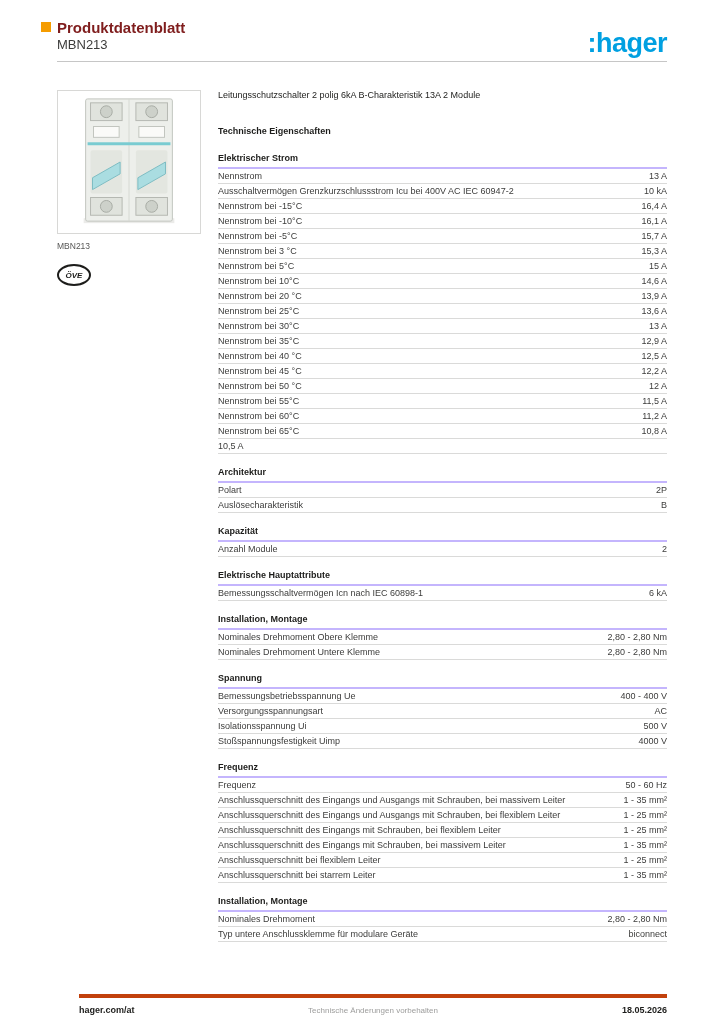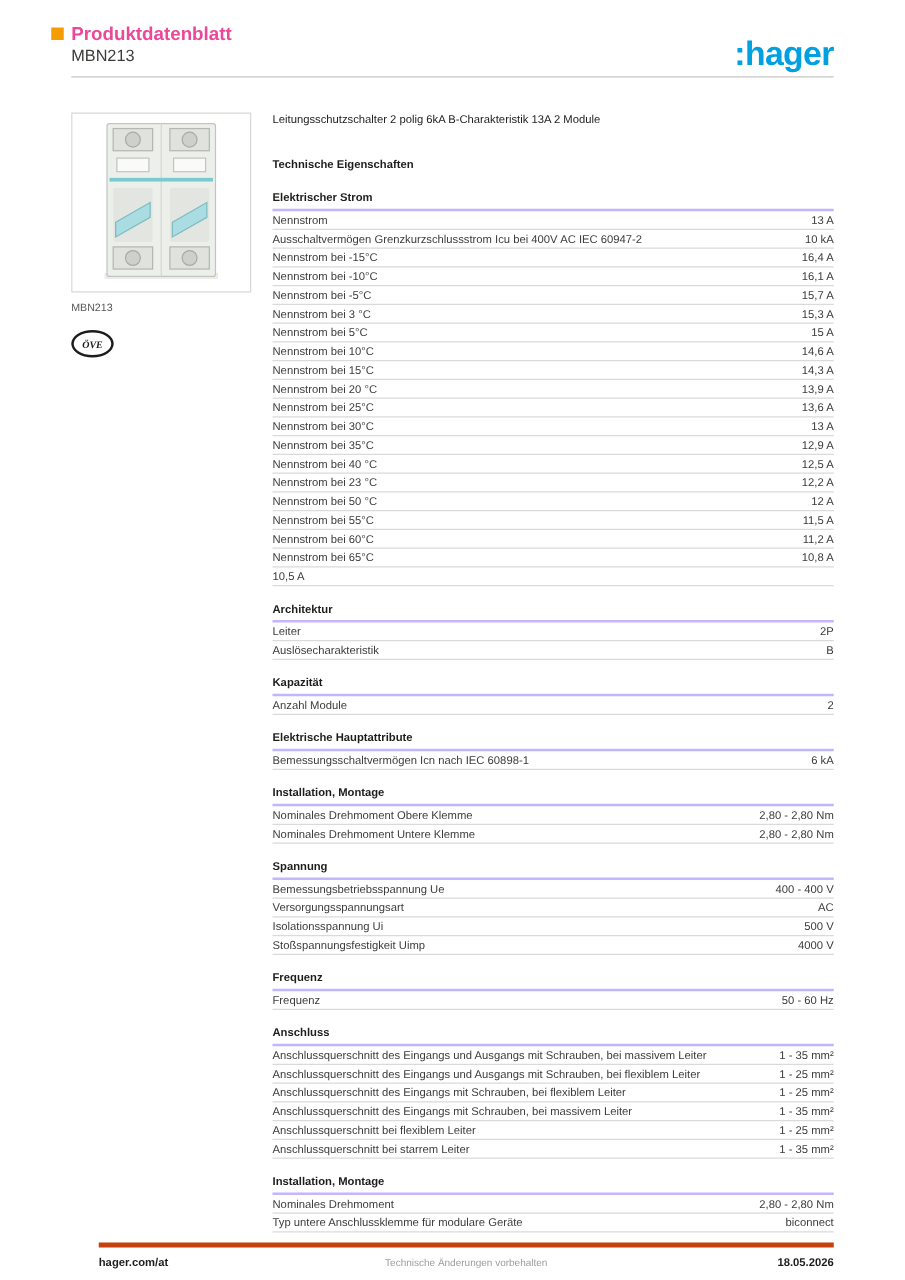--- a/index.html
+++ b/index.html
@@ -10,35 +10,35 @@
     color:#3c3c3b;
     position:relative;
     overflow:hidden;
   }
   .page { position:absolute; inset:0; background:#fff; }
 
   
   .header { position:absolute; top:19px; left:41px; right:57px; height:42px; }
   .brand-square { position:absolute; left:0; top:3px; width:10px; height:10px; background:#F59C00; }
   .header-titles { margin-left:16px; }
-  .doc-title { font-size:15px; font-weight:bold; color:#ec4899; line-height:17px; }
+  .doc-title { font-size:15px; font-weight:bold; color:#7f1d1d; line-height:17px; }
   .doc-code  { font-size:13px; color:#3c3c3b; line-height:16px; margin-top:1px; }
   .logo { position:absolute; right:0; top:10px; font-size:27px; font-weight:bold;
           color:#00A0E1; letter-spacing:-0.5px; line-height:28px; }
   .header-rule { position:absolute; top:61px; left:57px; right:57px; height:0; border-top:1px solid #c6c6c6; }
 
   
   .main { position:absolute; top:90px; left:57px; right:57px; display:flex; gap:17px; }
   .left-col { width:144px; flex:none; }
   .product-image { width:144px; height:144px; border:1px solid #d8d8d6; background:#fff; }
   .product-image svg { display:block; }
   .image-caption { font-size:8.5px; color:#575756; margin-top:7px; }
   .cert-badge { margin-top:13px; width:34px; height:22px; border:2px solid #1d1d1b; border-radius:50%;
                 display:flex; align-items:center; justify-content:center;
-                font-size:8px; font-weight:bold; font-style:italic; color:#1d1d1b;font-family:Liberation Serif, serif; }
+                font-size:8px; font-weight:bold; font-style:italic; color:#1d1d1b; }
 
   
   .specs { flex:1; min-width:0; font-size:9px; }
   .spec-title { font-weight:normal; color:#1d1d1b; line-height:11px; margin-bottom:25px; }
   .spec-subtitle { font-weight:bold; color:#1d1d1b; line-height:11px; margin-bottom:14px; }
   .spec-heading { font-weight:bold; color:#1d1d1b; border-bottom:2px solid #c4b5fd;
                   padding:2px 0 3px; margin-top:11px; line-height:11px; }
   .spec-heading:first-child { margin-top:0; }
   .spec-row { display:flex; justify-content:space-between; gap:28px;
               border-bottom:1px solid #dadad9; padding:2px 0; line-height:10px; }
@@ -131,45 +131,41 @@
           </div>
           <div class="spec-row">
             <span class="label">Nennstrom bei 5°C</span>
             <span class="value">15 A</span>
           </div>
           <div class="spec-row">
             <span class="label">Nennstrom bei 10°C</span>
             <span class="value">14,6 A</span>
           </div>
           <div class="spec-row">
-            <span class="label">Nennstrom bei 15°C</span>
-            <span class="value">14,3 A</span>
-          </div>
-          <div class="spec-row">
             <span class="label">Nennstrom bei 20 °C</span>
             <span class="value">13,9 A</span>
           </div>
           <div class="spec-row">
             <span class="label">Nennstrom bei 25°C</span>
             <span class="value">13,6 A</span>
           </div>
           <div class="spec-row">
             <span class="label">Nennstrom bei 30°C</span>
             <span class="value">13 A</span>
           </div>
           <div class="spec-row">
             <span class="label">Nennstrom bei 35°C</span>
             <span class="value">12,9 A</span>
           </div>
           <div class="spec-row">
             <span class="label">Nennstrom bei 40 °C</span>
             <span class="value">12,5 A</span>
           </div>
           <div class="spec-row">
-            <span class="label">Nennstrom bei 23 °C</span>
+            <span class="label">Nennstrom bei 45 °C</span>
             <span class="value">12,2 A</span>
           </div>
           <div class="spec-row">
             <span class="label">Nennstrom bei 50 °C</span>
             <span class="value">12 A</span>
           </div>
           <div class="spec-row">
             <span class="label">Nennstrom bei 55°C</span>
             <span class="value">11,5 A</span>
           </div>
@@ -179,21 +175,21 @@
           </div>
           <div class="spec-row">
             <span class="label">Nennstrom bei 65°C</span>
             <span class="value">10,8 A</span>
           </div>
           <div class="spec-row">
             <span class="value">10,5 A</span>
           </div>
           <div class="spec-heading">Architektur</div>
           <div class="spec-row">
-            <span class="label">Leiter</span>
+            <span class="label">Polart</span>
             <span class="value">2P</span>
           </div>
           <div class="spec-row">
             <span class="label">Auslösecharakteristik</span>
             <span class="value">B</span>
           </div>
           <div class="spec-heading">Kapazität</div>
           <div class="spec-row">
             <span class="label">Anzahl Module</span>
             <span class="value">2</span>
@@ -227,21 +223,20 @@
           </div>
           <div class="spec-row">
             <span class="label">Stoßspannungsfestigkeit Uimp</span>
             <span class="value">4000 V</span>
           </div>
           <div class="spec-heading">Frequenz</div>
           <div class="spec-row">
             <span class="label">Frequenz</span>
             <span class="value">50 - 60 Hz</span>
           </div>
-          <div class="spec-heading">Anschluss</div>
           <div class="spec-row">
             <span class="label">Anschlussquerschnitt des Eingangs und Ausgangs mit Schrauben, bei massivem Leiter</span>
             <span class="value">1 - 35 mm²</span>
           </div>
           <div class="spec-row">
             <span class="label">Anschlussquerschnitt des Eingangs und Ausgangs mit Schrauben, bei flexiblem Leiter</span>
             <span class="value">1 - 25 mm²</span>
           </div>
           <div class="spec-row">
             <span class="label">Anschlussquerschnitt des Eingangs mit Schrauben, bei flexiblem Leiter</span>

